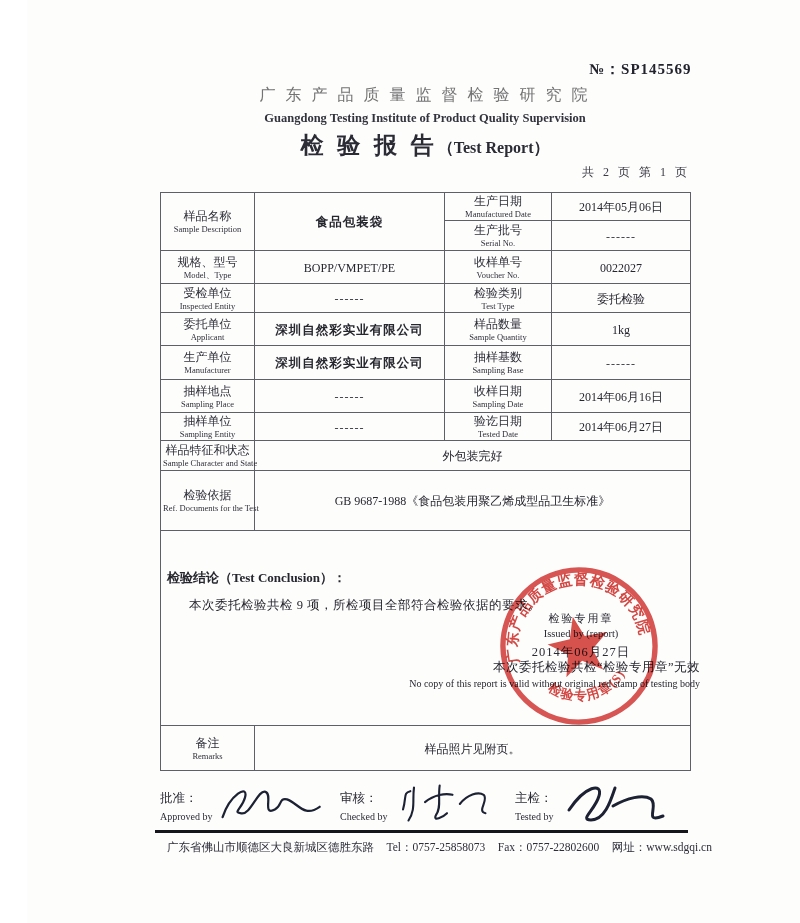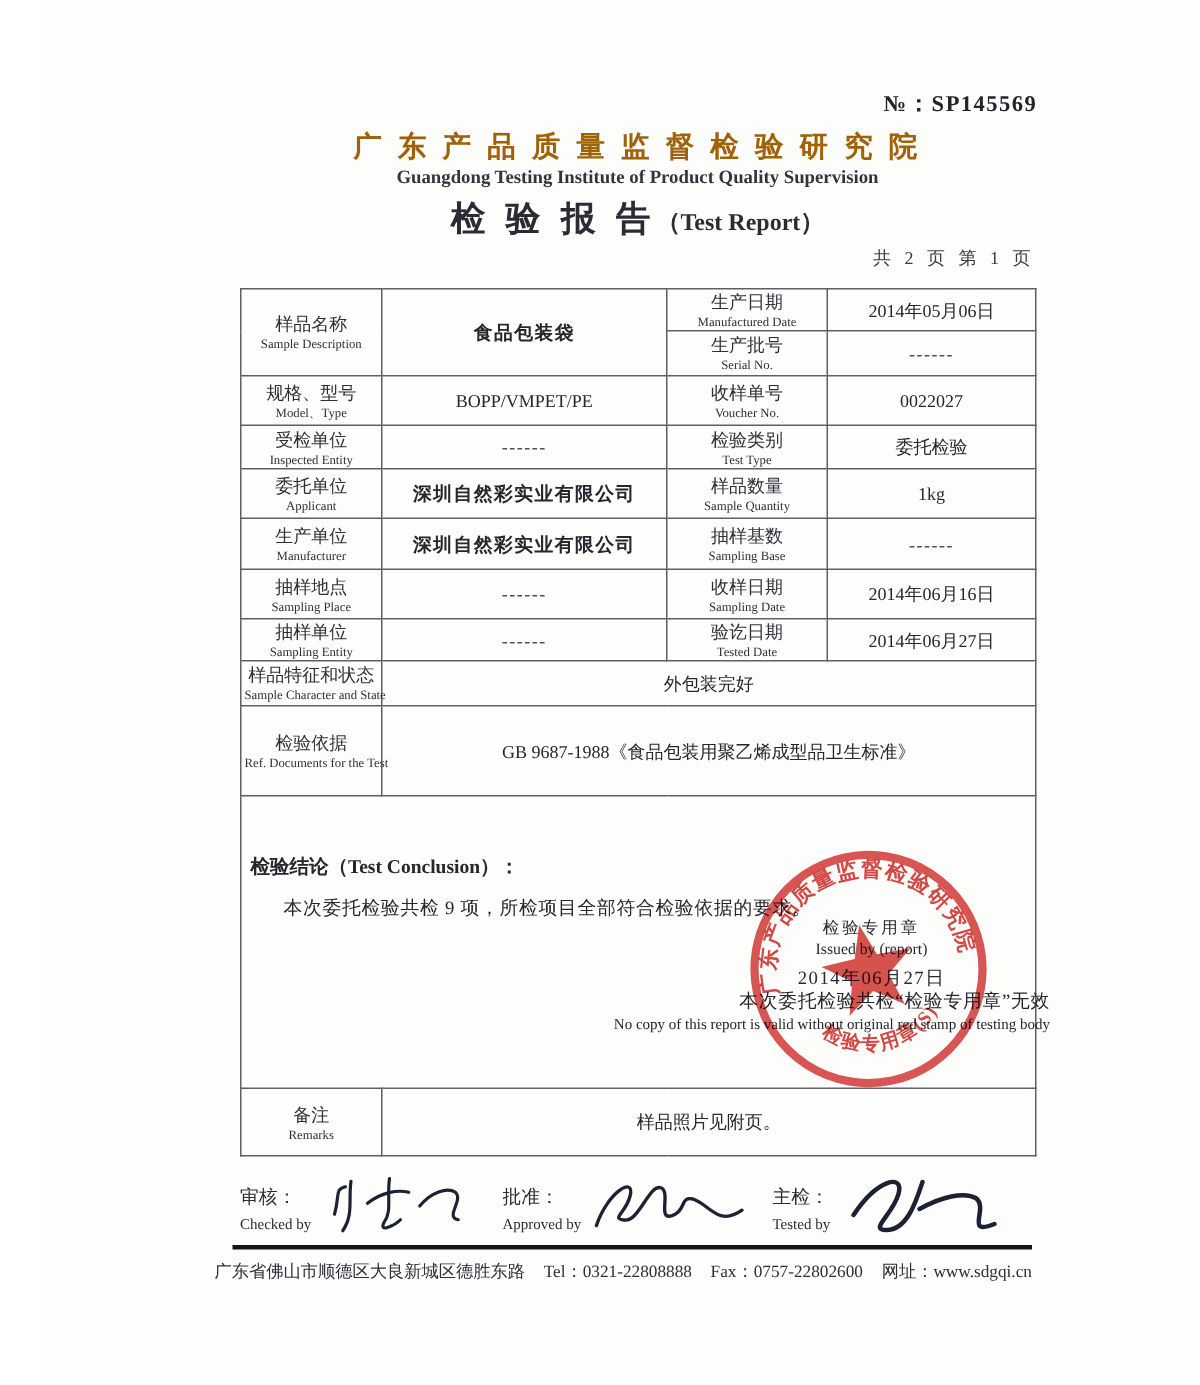--- a/index.html
+++ b/index.html
@@ -9,21 +9,21 @@
     font-family:"Liberation Serif","DejaVu Serif",serif;
     color:#2d2d38;
     position:relative;
     overflow:hidden;
   }
   .sheet{position:absolute;inset:0;background:#fdfdfc;margin-left:27px;}
 
   
   .report-no{position:absolute;top:60px;left:562px;font-size:15px;font-weight:bold;letter-spacing:1px;color:#23232e;}
   .hdr-wrap{position:absolute;left:133px;width:530px;text-align:center;}
-  .org-cn{top:85px;font-size:19px;font-weight:bold;letter-spacing:3px;color:#a16207;}
+  .org-cn{top:85px;font-size:16px;font-weight:normal;letter-spacing:3px;color:#737373;}
   .org-en{top:111px;font-size:12.5px;font-weight:bold;color:#33333e;}
   .title-line{top:130px;}
   .title-cn{font-size:23px;font-weight:bold;letter-spacing:4px;color:#2b2b36;}
   .title-en{font-size:16px;font-weight:bold;color:#2b2b36;}
   .pagination{position:absolute;top:164px;left:133px;width:530px;text-align:right;font-size:12px;letter-spacing:3px;color:#3a3a44;}
 
   
   table.info{
     position:absolute;left:133px;top:192px;width:530px;
     border-collapse:collapse;table-layout:fixed;
@@ -64,21 +64,21 @@
   .sig-row{position:absolute;left:133px;top:782px;width:545px;display:flex;}
   .sig-block{display:flex;align-items:flex-start;}
   .sig-labels{flex:0 0 auto;padding-top:8px;}
   .sig-cn{font-size:12.5px;color:#2c2c37;}
   .sig-en{font-size:10px;color:#2c2c37;margin-top:4px;}
   .sig-art{margin-left:4px;margin-top:-4px;}
   .sig-b1{width:180px;} .sig-b2{width:175px;} .sig-b3{width:175px;}
 
   
   .footer-rule{position:absolute;left:128px;top:830px;width:533px;height:2.5px;background:#15151c;}
-  .footer-text{position:absolute;left:116px;top:840px;width:545px;font-size:11.5px;color:#2e2e3a;display:flex;justify-content:space-between;white-space:nowrap;}
+  .footer-text{position:absolute;left:140px;top:840px;width:545px;font-size:11.5px;color:#2e2e3a;display:flex;justify-content:space-between;white-space:nowrap;}
 </style>
 </head>
 <body>
 
 <div class="sheet">
 
   <div class="report-no"><span>№：</span><span>SP145569</span></div>
 
   <div class="hdr-wrap org-cn">广 东 产 品 质 量 监 督 检 验 研 究 院</div>
   <div class="hdr-wrap org-en">Guangdong Testing Institute of Product Quality Supervision</div>
@@ -243,50 +243,50 @@
       <textPath href="#stampTopArc" startOffset="50%" text-anchor="middle">广东产品质量监督检验研究院</textPath>
     </text>
     <polygon points="84,54 91.6,75.5 114.4,76.1 96.4,90 102.8,111.9 84,99 65.2,111.9 71.6,90 53.6,76.1 76.4,75.5" fill="#cf2e2a" opacity="0.95"></polygon>
     <path id="stampBottomArc" d="M 37.2 111 A 54 54 0 0 0 130.8 111" fill="none"></path>
     <text font-family="'Liberation Serif','DejaVu Serif',serif" font-size="13" font-weight="bold" fill="#cf2e2a" letter-spacing="1">
       <textPath href="#stampBottomArc" startOffset="50%" text-anchor="middle">检验专用章(S)</textPath>
     </text>
   </svg>
 
   <div class="sig-row">
+    <div class="sig-block sig-b1">
+      <div class="sig-labels">
+        <div class="sig-cn">批准：</div>
+        <div class="sig-en">Approved by</div>
+      </div>
+      <svg class="sig-art" width="112" height="52" viewBox="0 0 120 52">
+        <path d="M6 40 C14 16 34 4 30 19 C27 31 16 35 26 36 C36 38 44 10 52 13 C60 16 48 39 62 32 C70 28 66 19 75 21 C87 25 93 41 110 29" fill="none" stroke="#1c2233" stroke-width="2.4" stroke-linecap="round"></path>
+      </svg>
+    </div>
     <div class="sig-block sig-b2">
       <div class="sig-labels">
         <div class="sig-cn">审核：</div>
         <div class="sig-en">Checked by</div>
       </div>
       <svg class="sig-art" width="110" height="52" viewBox="0 0 120 52">
         <path d="M12 32 C16 18 12 14 20 12 M24 8 C22 22 26 32 18 44 M36 24 C46 16 58 14 66 16 M52 6 C50 20 54 30 48 38 C44 46 56 40 60 36 M74 26 C82 16 94 12 100 16 C106 22 92 34 102 36" fill="none" stroke="#1c2233" stroke-width="2.3" stroke-linecap="round"></path>
-      </svg>
-    </div>
-    <div class="sig-block sig-b1">
-      <div class="sig-labels">
-        <div class="sig-cn">批准：</div>
-        <div class="sig-en">Approved by</div>
-      </div>
-      <svg class="sig-art" width="112" height="52" viewBox="0 0 120 52">
-        <path d="M6 40 C14 16 34 4 30 19 C27 31 16 35 26 36 C36 38 44 10 52 13 C60 16 48 39 62 32 C70 28 66 19 75 21 C87 25 93 41 110 29" fill="none" stroke="#1c2233" stroke-width="2.4" stroke-linecap="round"></path>
       </svg>
     </div>
     <div class="sig-block sig-b3">
       <div class="sig-labels">
         <div class="sig-cn">主检：</div>
         <div class="sig-en">Tested by</div>
       </div>
       <svg class="sig-art" width="120" height="54" viewBox="0 0 120 54">
         <path d="M12 32 C28 8 46 4 42 18 C38 32 22 42 34 42 C48 42 54 22 58 10 M56 28 C70 20 86 16 94 21 C102 28 86 46 106 38" fill="none" stroke="#1c2233" stroke-width="3" stroke-linecap="round"></path>
       </svg>
     </div>
   </div>
 
   <div class="footer-rule"></div>
   <div class="footer-text">
     <span>广东省佛山市顺德区大良新城区德胜东路</span>
-    <span>Tel：0321-22808888</span>
+    <span>Tel：0757-25858073</span>
     <span>Fax：0757-22802600</span>
     <span>网址：www.sdgqi.cn</span>
   </div>
 
 </div>
 
 </body></html>

